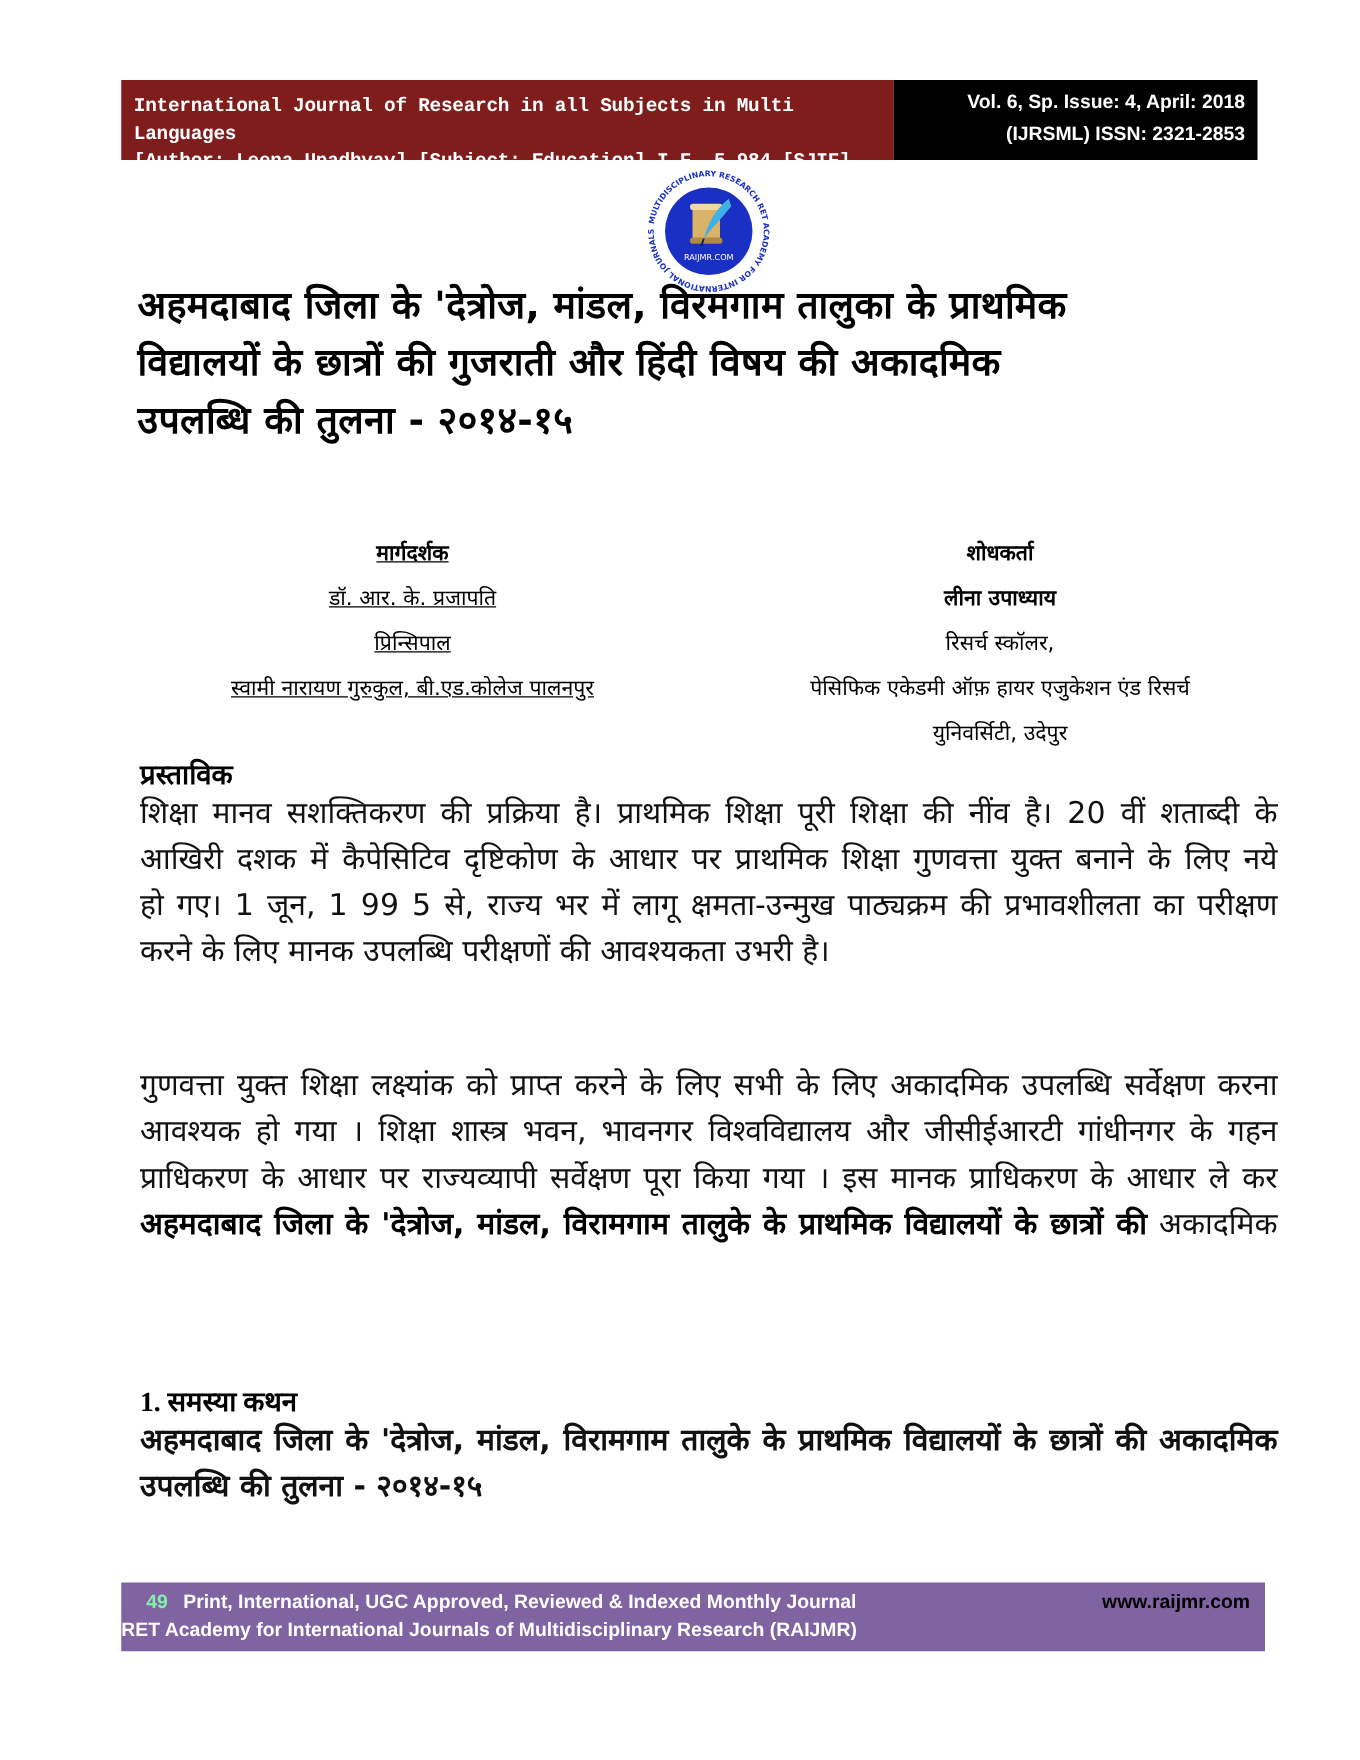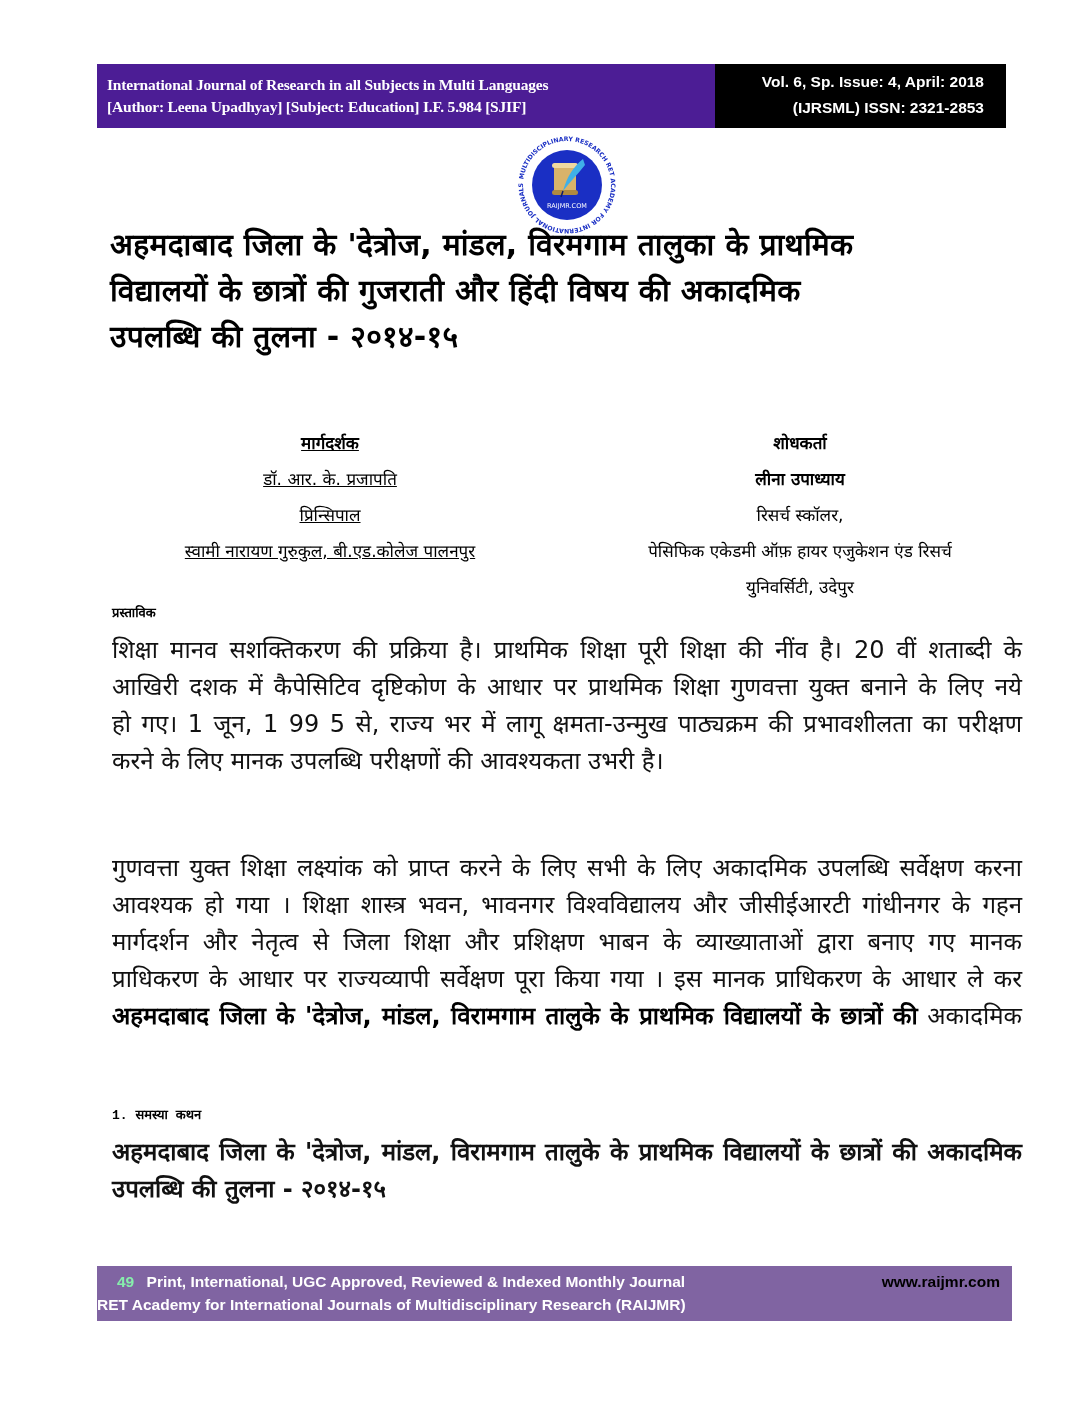--- a/index.html
+++ b/index.html
@@ -17,39 +17,39 @@
     }
     .header {
       position: absolute;
       left: 97px;
       top: 64px;
       width: 909px;
       height: 64px;
       display: flex;
     }
     .header-left {
-      background: #4c1d95;
+      background: #7f1d1d;
       width: 618px;
       height: 100%;
       color: #fff;
       box-sizing: border-box;
       padding: 10px 0 0 10px;
-      font-family: Liberation Serif, serif;
+      font-family: Liberation Mono, monospace;
       font-weight: bold;
       font-size: 15.5px;
       line-height: 22px;
       letter-spacing: -0.2px;
     }
     .header-right {
       background: #000;
       flex: 1;
       height: 100%;
       color: #fff;
       box-sizing: border-box;
-      padding: 5px 22px 0 0;
+      padding: 5px 10px 0 0;
       text-align: right;
       font-family: "Liberation Sans", sans-serif;
       font-weight: bold;
       font-size: 15.5px;
       line-height: 26px;
     }
     .logo {
       position: absolute;
       left: 517px;
       top: 135px;
@@ -76,23 +76,23 @@
       line-height: 36px;
       white-space: nowrap;
     }
     .col-left { left: 100px; top: 425px; width: 460px; text-decoration: underline; }
     .col-right { left: 590px; top: 425px; width: 420px; }
     .col .b { font-weight: bold; }
     .col .guide-title { font-weight: bold; }
     .section-heading {
       position: absolute;
       left: 112px;
-      font-family: Liberation Mono, monospace;
-      font-weight: bold;
-      font-size: 13px;
+      font-family: Liberation Serif, serif;
+      font-weight: bold;
+      font-size: 22px;
     }
     .para {
       position: absolute;
       left: 112px;
       width: 910px;
       font-family: "DejaVu Sans", sans-serif;
       font-size: 24px;
       line-height: 37px;
       text-align: justify;
       color: #111;
@@ -189,21 +189,20 @@
 <div class="para" style="top:632px;">
   <span class="ln">शिक्षा मानव सशक्तिकरण की प्रक्रिया है। प्राथमिक शिक्षा पूरी शिक्षा की नींव है। 20 वीं शताब्दी के</span>
   <span class="ln">आखिरी दशक में कैपेसिटिव दृष्टिकोण के आधार पर प्राथमिक शिक्षा गुणवत्ता युक्त बनाने के लिए नये</span>
   <span class="ln">हो गए। 1 जून, 1 99 5 से, राज्य भर में लागू क्षमता-उन्मुख पाठ्यक्रम की प्रभावशीलता का परीक्षण</span>
   <span class="ln last">करने के लिए मानक उपलब्धि परीक्षणों की आवश्यकता उभरी है।</span>
 </div>
 
 <div class="para" style="top:850px;">
   <span class="ln">गुणवत्ता युक्त  शिक्षा लक्ष्यांक को प्राप्त करने के लिए सभी के लिए अकादमिक उपलब्धि सर्वेक्षण करना</span>
   <span class="ln">आवश्यक हो गया । शिक्षा शास्त्र भवन, भावनगर विश्वविद्यालय और जीसीईआरटी गांधीनगर के गहन</span>
-  <span class="ln">मार्गदर्शन और नेतृत्व से जिला शिक्षा और प्रशिक्षण भाबन के व्याख्याताओं द्वारा बनाए गए मानक</span>
   <span class="ln">प्राधिकरण के आधार पर राज्यव्यापी सर्वेक्षण पूरा किया गया । इस मानक प्राधिकरण के आधार ले कर</span>
   <span class="ln"><b>अहमदाबाद जिला के 'देत्रोज, मांडल, विरामगाम तालुके के  प्राथमिक विद्यालयों के छात्रों की</b><span> अकादमिक</span></span>
 </div>
 
 <div class="section-heading" style="top:1105px;">1. समस्या कथन</div>
 <div class="para" style="top:1134px; font-weight:bold;">
   <span class="ln">अहमदाबाद जिला के 'देत्रोज, मांडल, विरामगाम तालुके के प्राथमिक विद्यालयों के छात्रों की अकादमिक</span>
   <span class="ln last">उपलब्धि की तुलना - २०१४-१५</span>
 </div>
 

